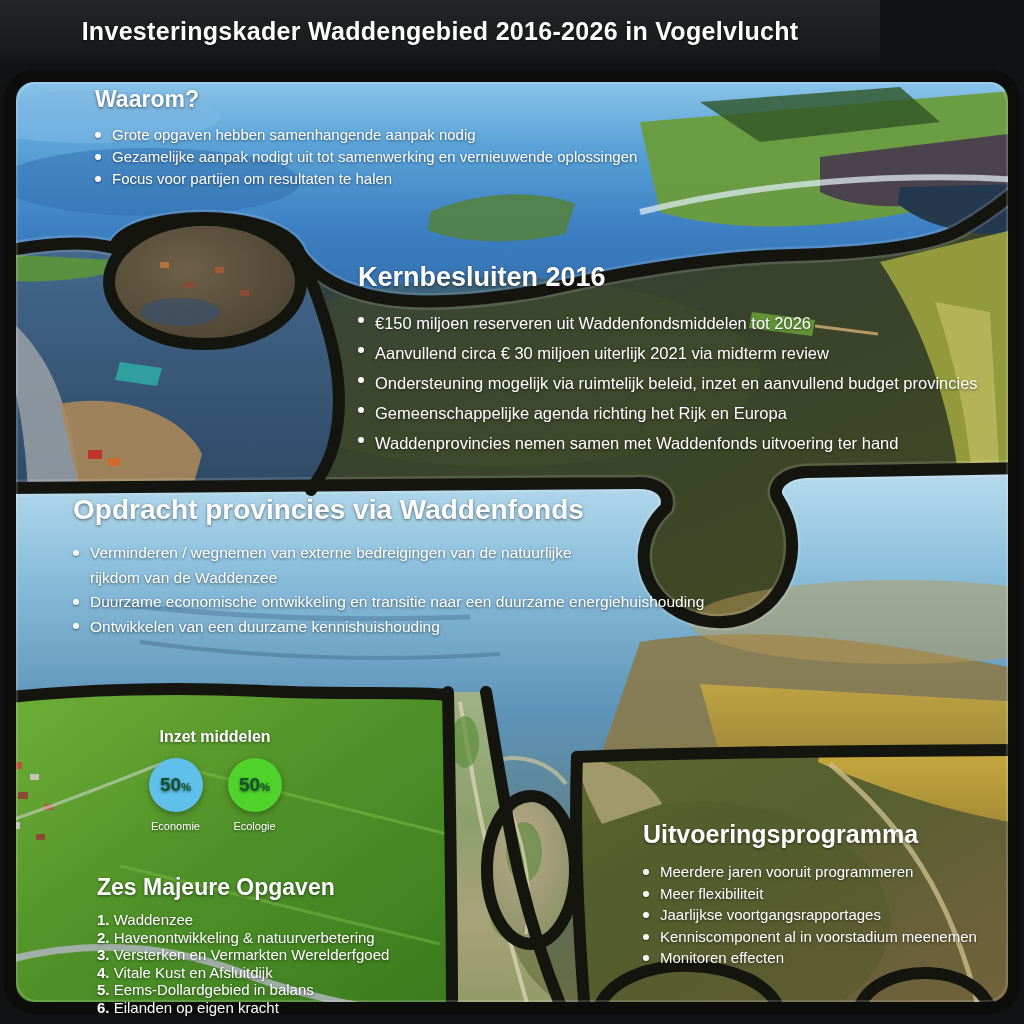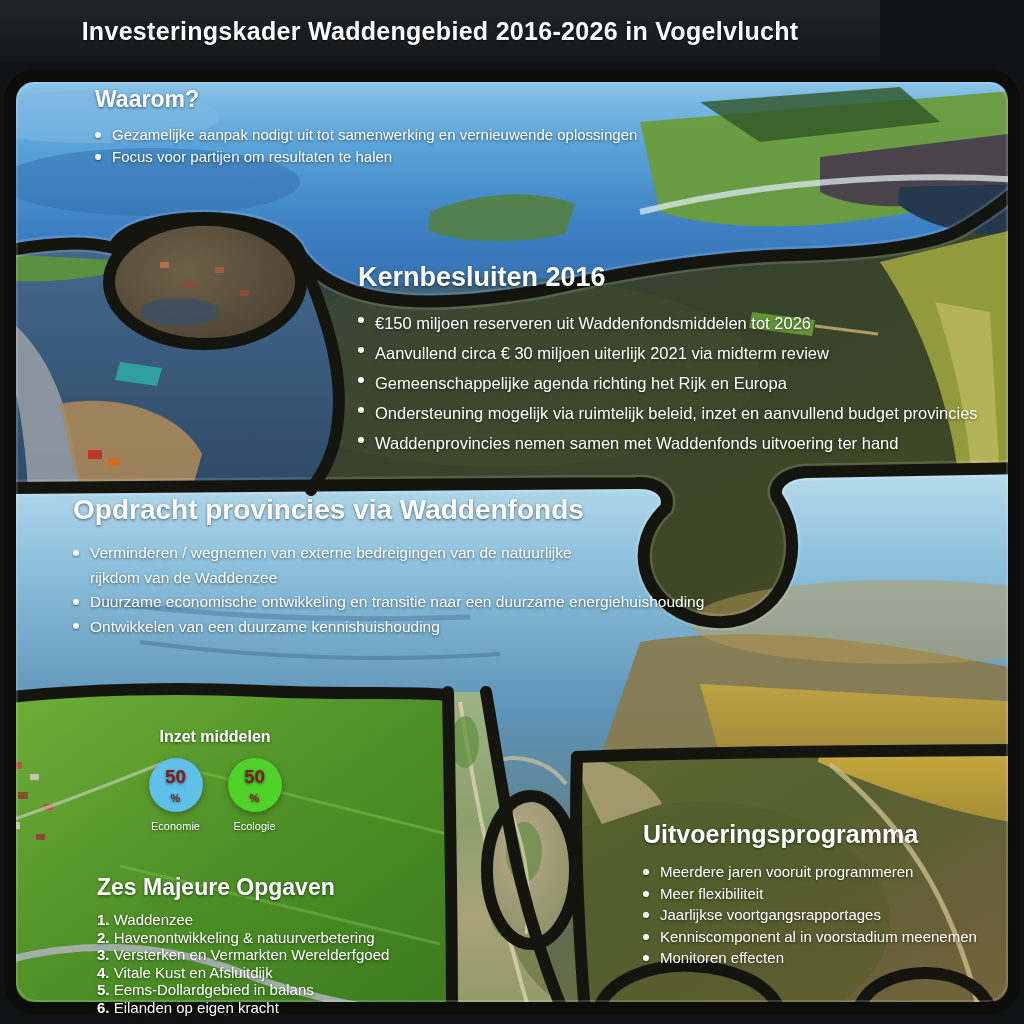--- a/index.html
+++ b/index.html
@@ -38,21 +38,21 @@
   .sec-opdracht{left:73px;top:494px;}
   .sec-opdracht h2{font-size:28px;}
   .sec-opdracht ul{margin-top:15px;}
   .sec-opdracht li{font-size:15.5px;line-height:24.5px;}
   .sec-inzet{left:146px;top:728px;width:138px;text-align:center;}
   .sec-inzet h3{margin:0 0 12px 0;font-size:16px;font-weight:bold;}
   .donut-row{display:flex;gap:25px;justify-content:center;}
   .donut{width:54px;text-align:center;}
   .circle{
     width:54px;height:54px;border-radius:50%;display:flex;align-items:center;justify-content:center;
-    color:#7f1d1d;font-weight:bold;box-shadow:0 2px 6px rgba(0,0,0,.35);flex-direction:column;
+    color:#14532d;font-weight:bold;box-shadow:0 2px 6px rgba(0,0,0,.35);
   }
   .circle .val{font-size:19px;}
   .circle .unit{font-size:11px;margin-top:4px;}
   .donut .dlabel{margin-top:8px;font-size:11px;font-weight:normal;}
   .sec-zes{left:97px;top:874px;}
   .sec-zes h2{font-size:23px;}
   .sec-zes ul{margin-top:10px;}
   .sec-zes li{font-size:15px;line-height:17.5px;padding-left:0;}
   .sec-zes li .num{font-weight:bold;}
   .sec-uitvoering{left:643px;top:820px;}
@@ -217,32 +217,33 @@
     <rect x="17" y="21" width="990" height="918" rx="20" fill="none" stroke="rgba(255,255,255,0.16)" stroke-width="2"></rect>
   </svg>
 
   <header class="titlebar">
     <h1>Investeringskader Waddengebied 2016-2026 in Vogelvlucht</h1>
   </header>
 
   <section class="sec sec-waarom">
     <h2>Waarom?</h2>
     <ul>
+      <li class="dot">Grote opgaven hebben samenhangende aanpak nodig</li>
       <li class="dot">Gezamelijke aanpak nodigt uit tot samenwerking en vernieuwende oplossingen</li>
       <li class="dot">Focus voor partijen om resultaten te halen</li>
     </ul>
   </section>
 
   <section class="sec sec-kern">
     <h2>Kernbesluiten 2016</h2>
     <ul>
       <li class="dot">€150 miljoen reserveren uit Waddenfondsmiddelen tot 2026</li>
       <li class="dot">Aanvullend circa € 30 miljoen uiterlijk 2021 via midterm review</li>
+      <li class="dot">Ondersteuning mogelijk via ruimtelijk beleid, inzet en aanvullend budget provincies</li>
       <li class="dot">Gemeenschappelijke agenda richting het Rijk en Europa</li>
-      <li class="dot">Ondersteuning mogelijk via ruimtelijk beleid, inzet en aanvullend budget provincies</li>
       <li class="dot">Waddenprovincies nemen samen met Waddenfonds uitvoering ter hand</li>
     </ul>
   </section>
 
   <section class="sec sec-opdracht">
     <h2>Opdracht provincies via Waddenfonds</h2>
     <ul>
       <li class="dot">Verminderen / wegnemen van externe bedreigingen van de natuurlijke</li>
       <li>rijkdom van de Waddenzee</li>
       <li class="dot">Duurzame economische ontwikkeling en transitie naar een duurzame energiehuishouding</li>

